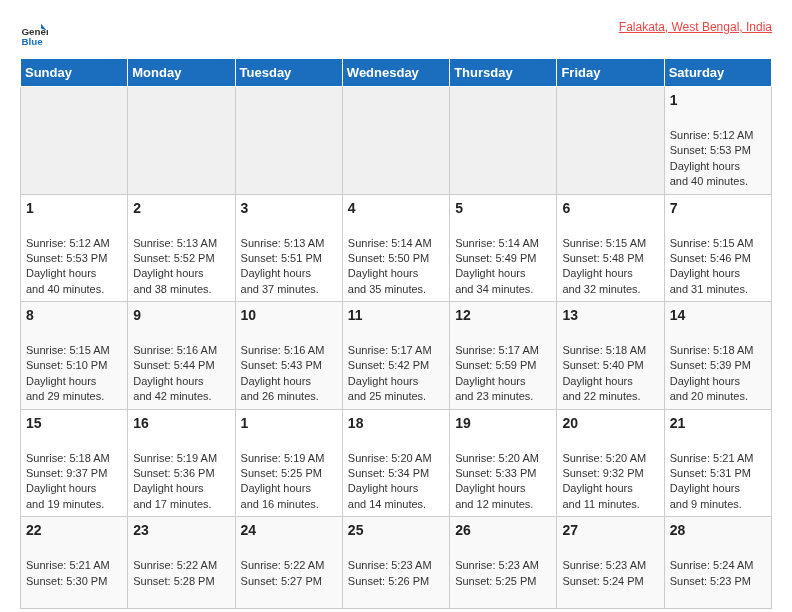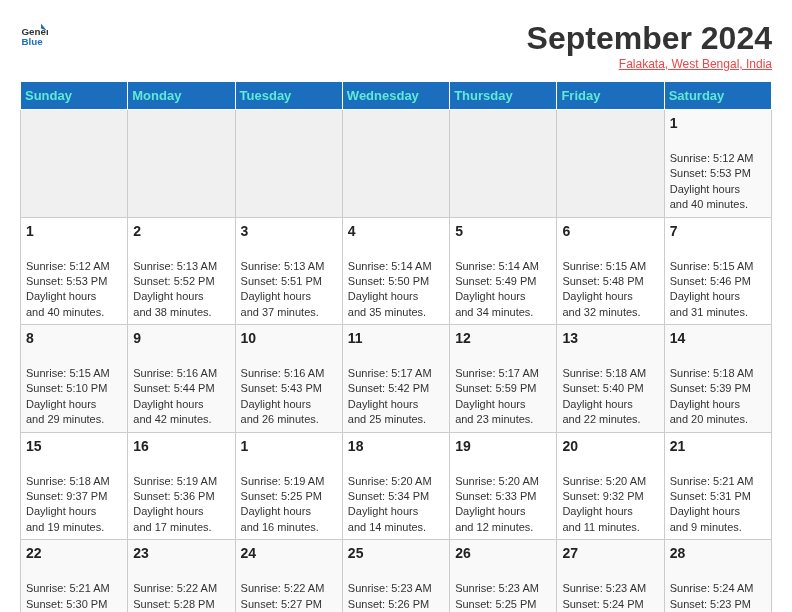--- a/index.html
+++ b/index.html
@@ -39,21 +39,21 @@
       font-weight: normal;
       text-decoration: underline;
     }
     table {
       width: 100%;
       border-collapse: collapse;
       font-size: 11px;
     }
     thead tr th {
       background-color: #1a6ebd;
-      color: #5eead4;
+      color: #ffffff;
       padding: 6px 4px;
       text-align: left;
       font-size: 13px;
       font-weight: bold;
       border: 1px solid #fff;
     }
     tbody tr td {
       border: 1px solid #ccc;
       vertical-align: top;
       padding: 4px 5px;
@@ -82,21 +82,20 @@
 
 <div class="header">
   <div class="logo">
     <svg class="logo-icon" viewBox="0 0 40 40">
       <text x="2" y="22" font-size="14" font-weight="bold" fill="#333">General</text>
       <text x="2" y="36" font-size="14" font-weight="bold" fill="#1a6ebd">Blue</text>
       <polygon points="30,5 38,15 30,12" fill="#1a6ebd"></polygon>
     </svg>
   </div>
   <div class="title-block">
-    <h1>September 2024</h1>
     <h2>Falakata, West Bengal, India</h2>
   </div>
 </div>
 
 <table>
   <thead>
     <tr>
 
     <th>Sunday</th>
         <th>Monday</th>

